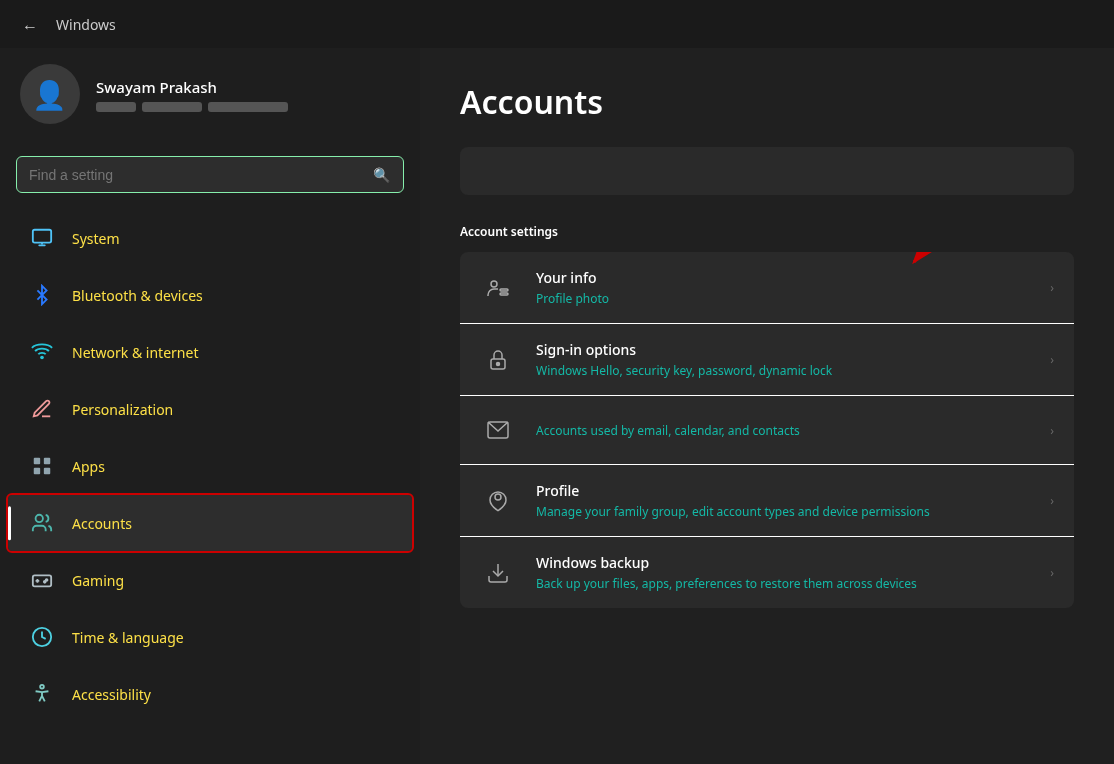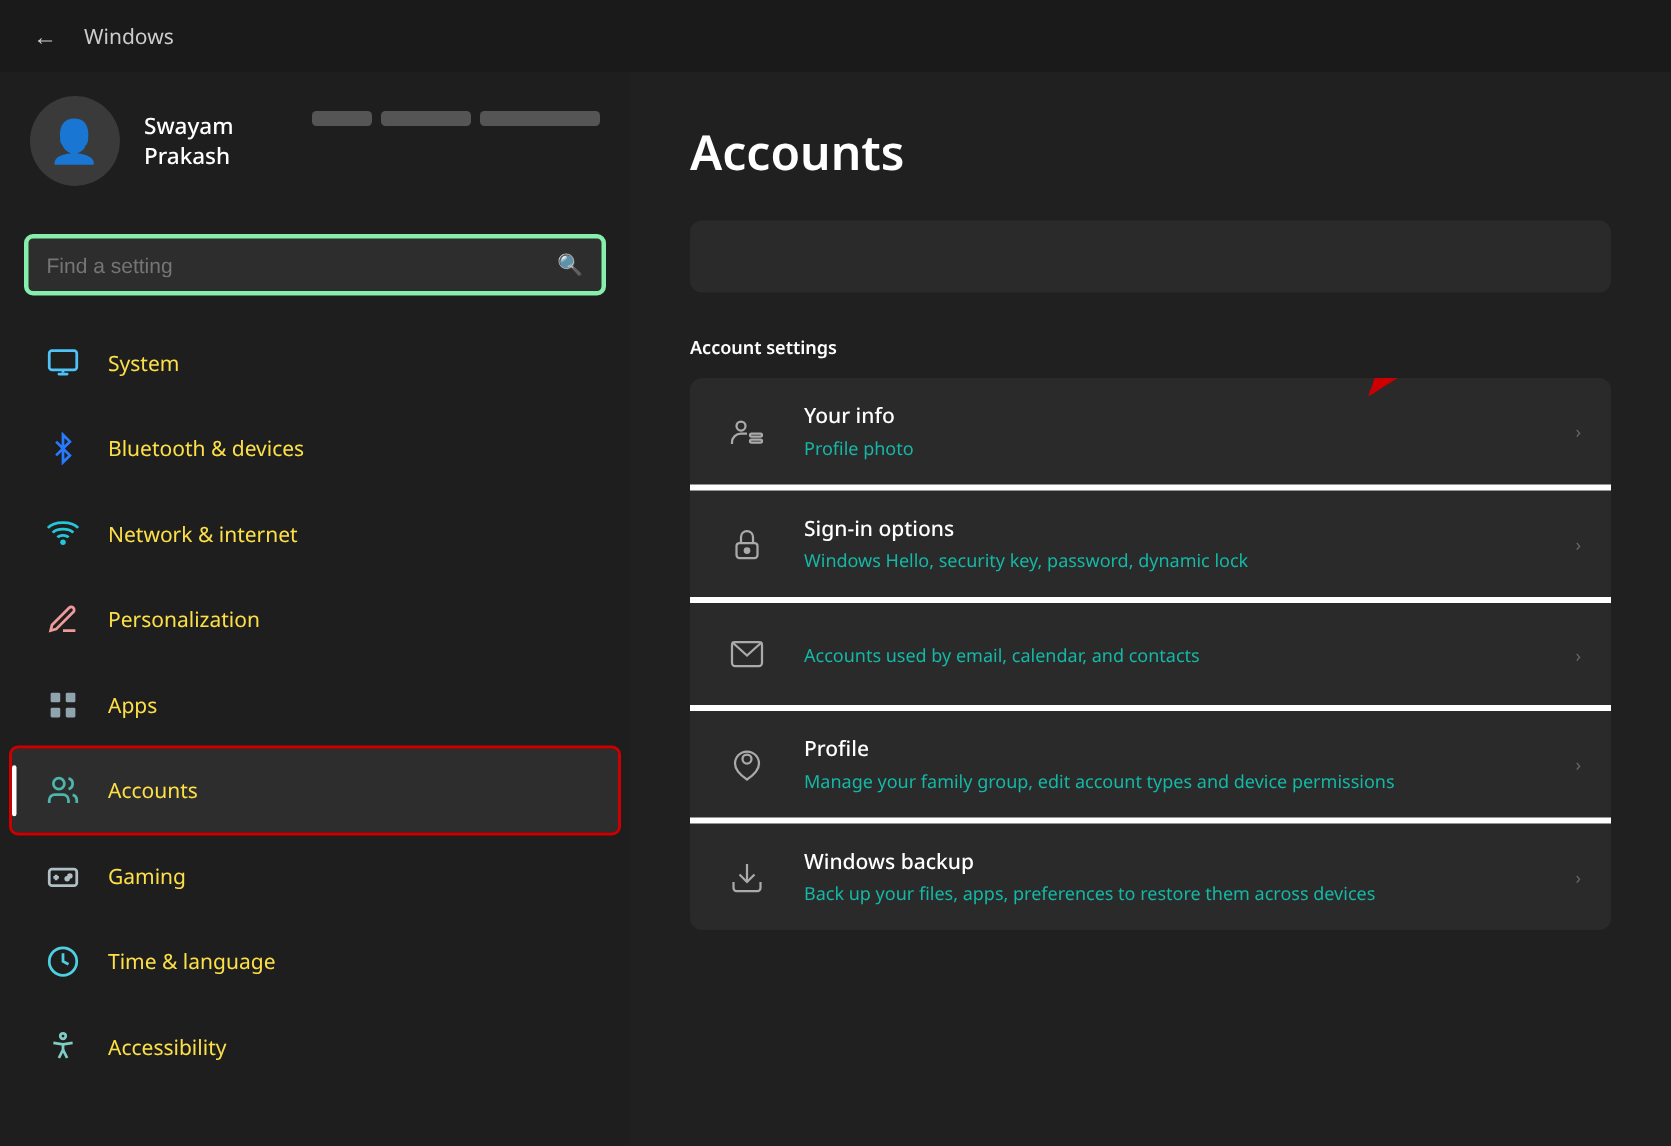--- a/index.html
+++ b/index.html
@@ -71,21 +71,21 @@
       background: #3a3a3a;
       display: flex;
       align-items: center;
       justify-content: center;
       flex-shrink: 0;
       color: #888;
       font-size: 28px;
     }
     .user-info {
       display: flex;
-      flex-direction: row;
+      flex-direction: column;
       gap: 5px;
     }
     .user-name {
       font-size: 15px;
       font-weight: 500;
       color: #ffffff;
     }
     .user-details {
       display: flex;
       gap: 6px;
@@ -97,21 +97,21 @@
     }
 
     
     .search-container {
       padding: 8px 16px 16px;
     }
     .search-box {
       display: flex;
       align-items: center;
       background: #2d2d2d;
-      border: 3px solid #86efac;
+      border: 1px solid #86efac;
       border-radius: 6px;
       padding: 8px 12px;
       gap: 8px;
       cursor: text;
     }
     .search-input {
       background: transparent;
       border: none;
       outline: none;
       color: #aaa;
@@ -208,21 +208,21 @@
       border-radius: 8px;
       overflow: hidden;
     }
 
     .settings-item {
       display: flex;
       align-items: center;
       padding: 16px 20px;
       gap: 20px;
       cursor: pointer;
-      border-bottom: 4px solid #ffffff;
+      border-bottom: 1px solid #ffffff;
       position: relative;
     }
     .settings-item:last-child { border-bottom: none; }
 
     .settings-item-icon {
       width: 36px;
       height: 36px;
       display: flex;
       align-items: center;
       justify-content: center;

